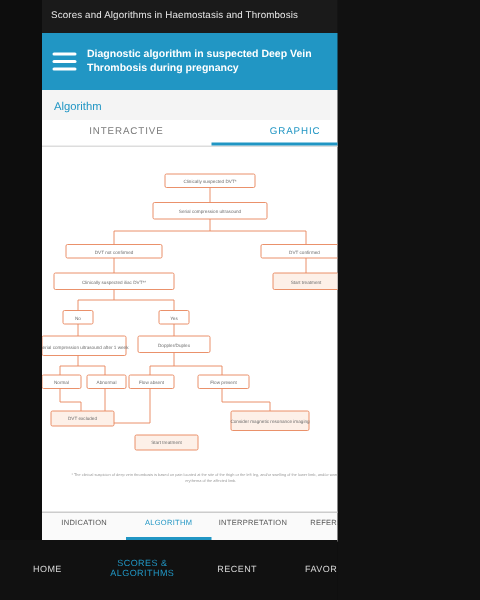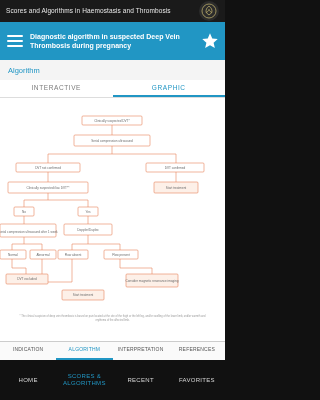--- a/index.html
+++ b/index.html
@@ -2,21 +2,21 @@
 <html><head>
 <meta charset="utf-8">
 <style>
   html,body{margin:0;padding:0;}
   body{
     width:225px;height:400px;overflow:hidden;
     background:#111;
     font-family:"Liberation Sans", sans-serif;
     color:#fff;
   }
-  .phone{position:relative;width:225px;height:400px;background:#0d0d0d;overflow:hidden;}
+  .phone{position:relative;width:225px;height:400px;background:#0d0d0d;overflow:hidden;padding-left:28px;}
 
   
   .topbar{
     height:22px;background:#1a1a1a;display:flex;align-items:center;
     padding:0 6px;box-sizing:border-box;position:relative;
   }
   .topbar-title{
     font-size:6.5px;color:#e8e8e8;line-height:1.1;letter-spacing:.1px;
     flex:1;padding-right:26px;
   }

